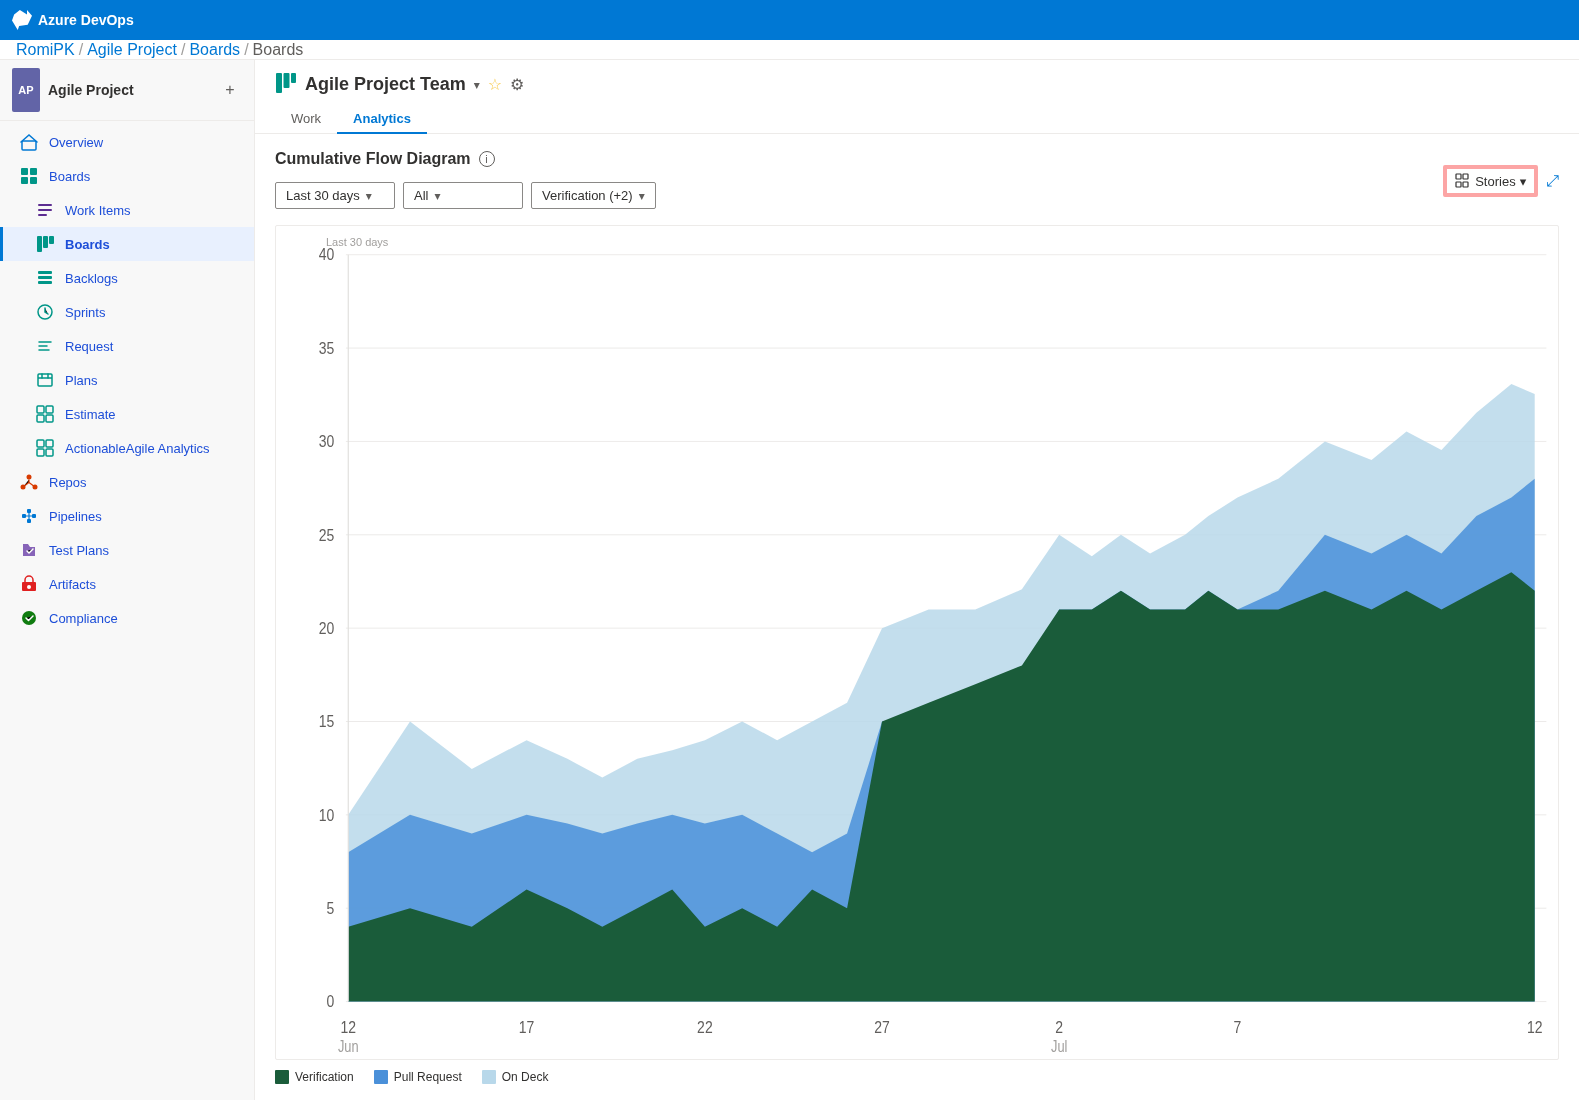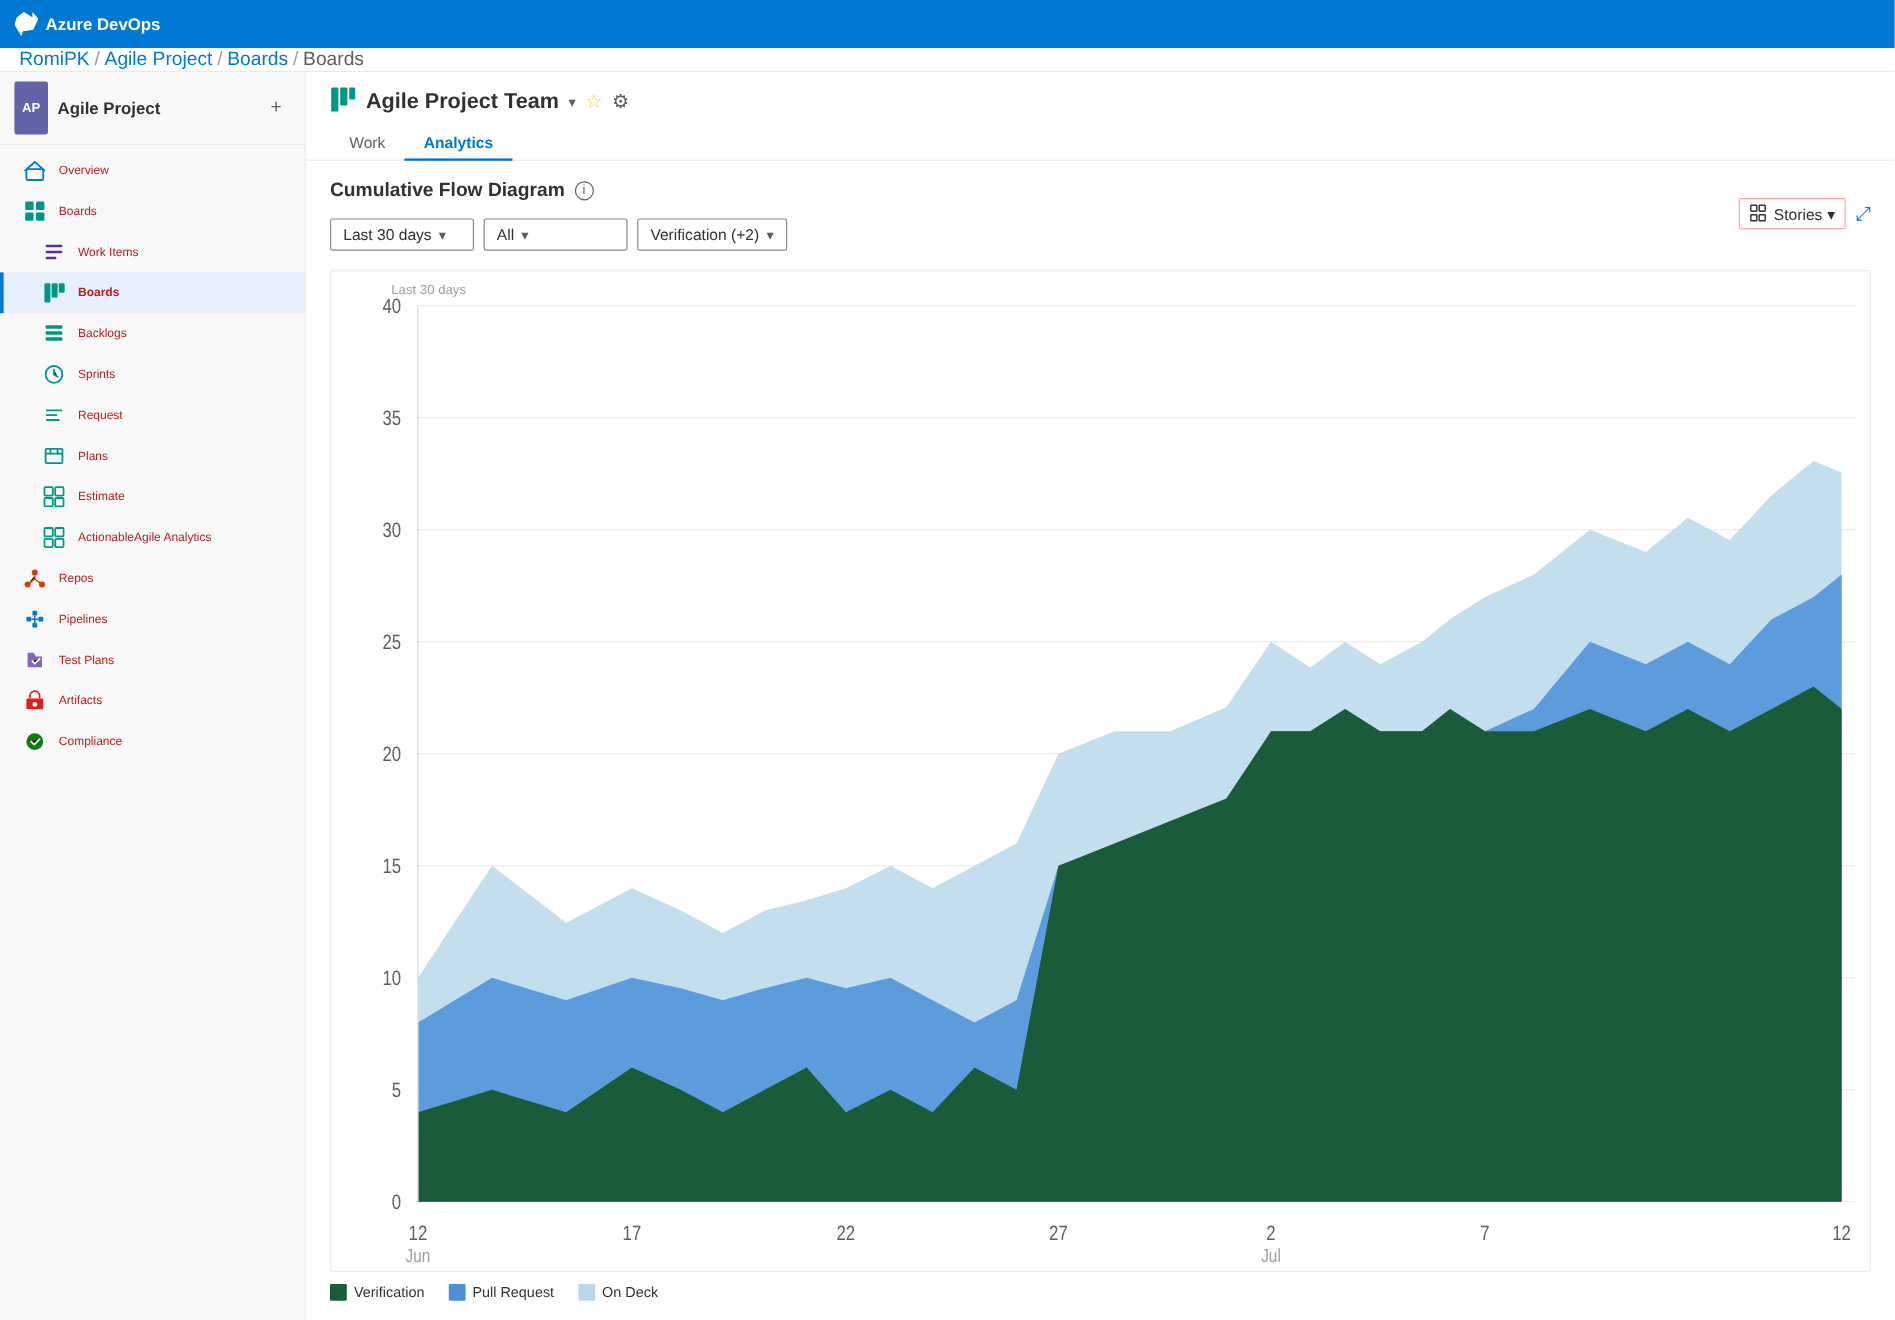--- a/index.html
+++ b/index.html
@@ -99,22 +99,22 @@
     }
 
     .sidebar-nav { padding: 4px 0; }
 
     .nav-item {
       display: flex;
       align-items: center;
       gap: 10px;
       padding: 7px 16px;
       cursor: pointer;
-      color: #b91c1c;
-      font-size: 10px;
+      color: #1d4ed8;
+      font-size: 13px;
       border-left: 3px solid transparent;
       position: relative;
     }
     .nav-item.active {
       background: #e8f0fe;
       border-left: 3px solid #0078d4;
       font-weight: 600;
     }
     .nav-icon {
       width: 20px;
@@ -183,21 +183,21 @@
       top: 105px;
       display: flex;
       align-items: center;
       gap: 8px;
     }
     .stories-btn {
       display: flex;
       align-items: center;
       gap: 4px;
       padding: 4px 8px;
-      border: 1px solid #fca5a5;
+      border: 4px solid #fca5a5;
       background: #fff;
       cursor: pointer;
       font-size: 13px;
       color: #323130;
       border-radius: 2px;
     }
     .expand-icon { font-size: 16px; color: #0078d4; cursor: pointer; }
 
     
     .chart-area {

